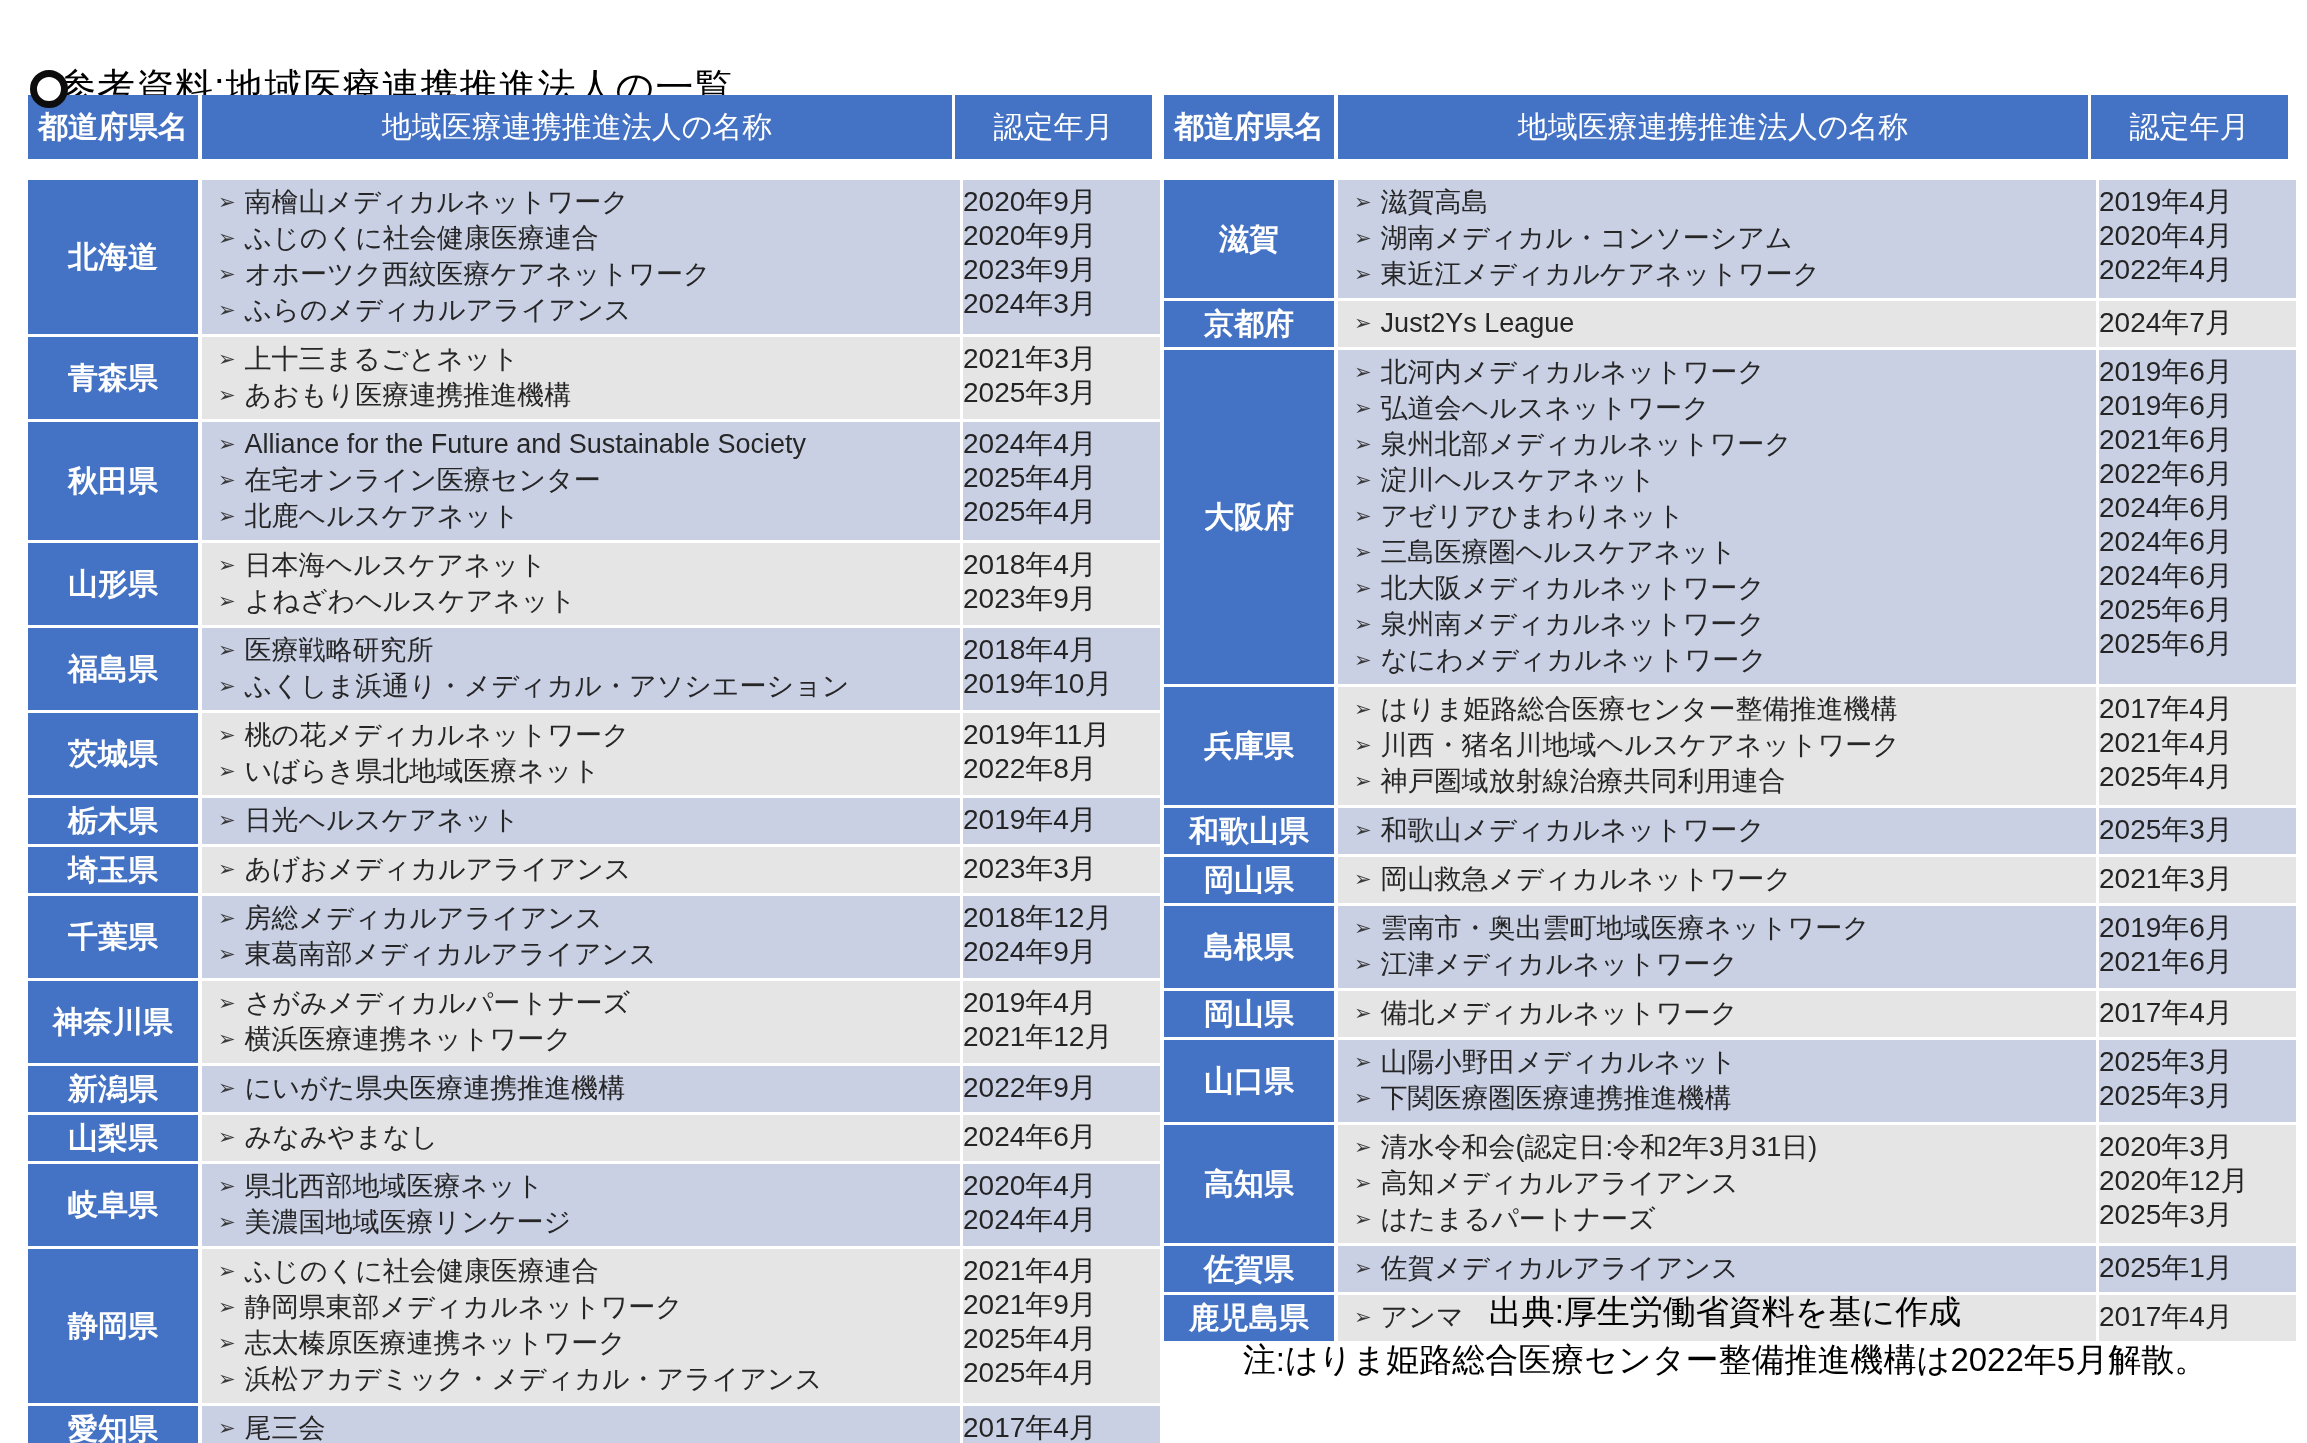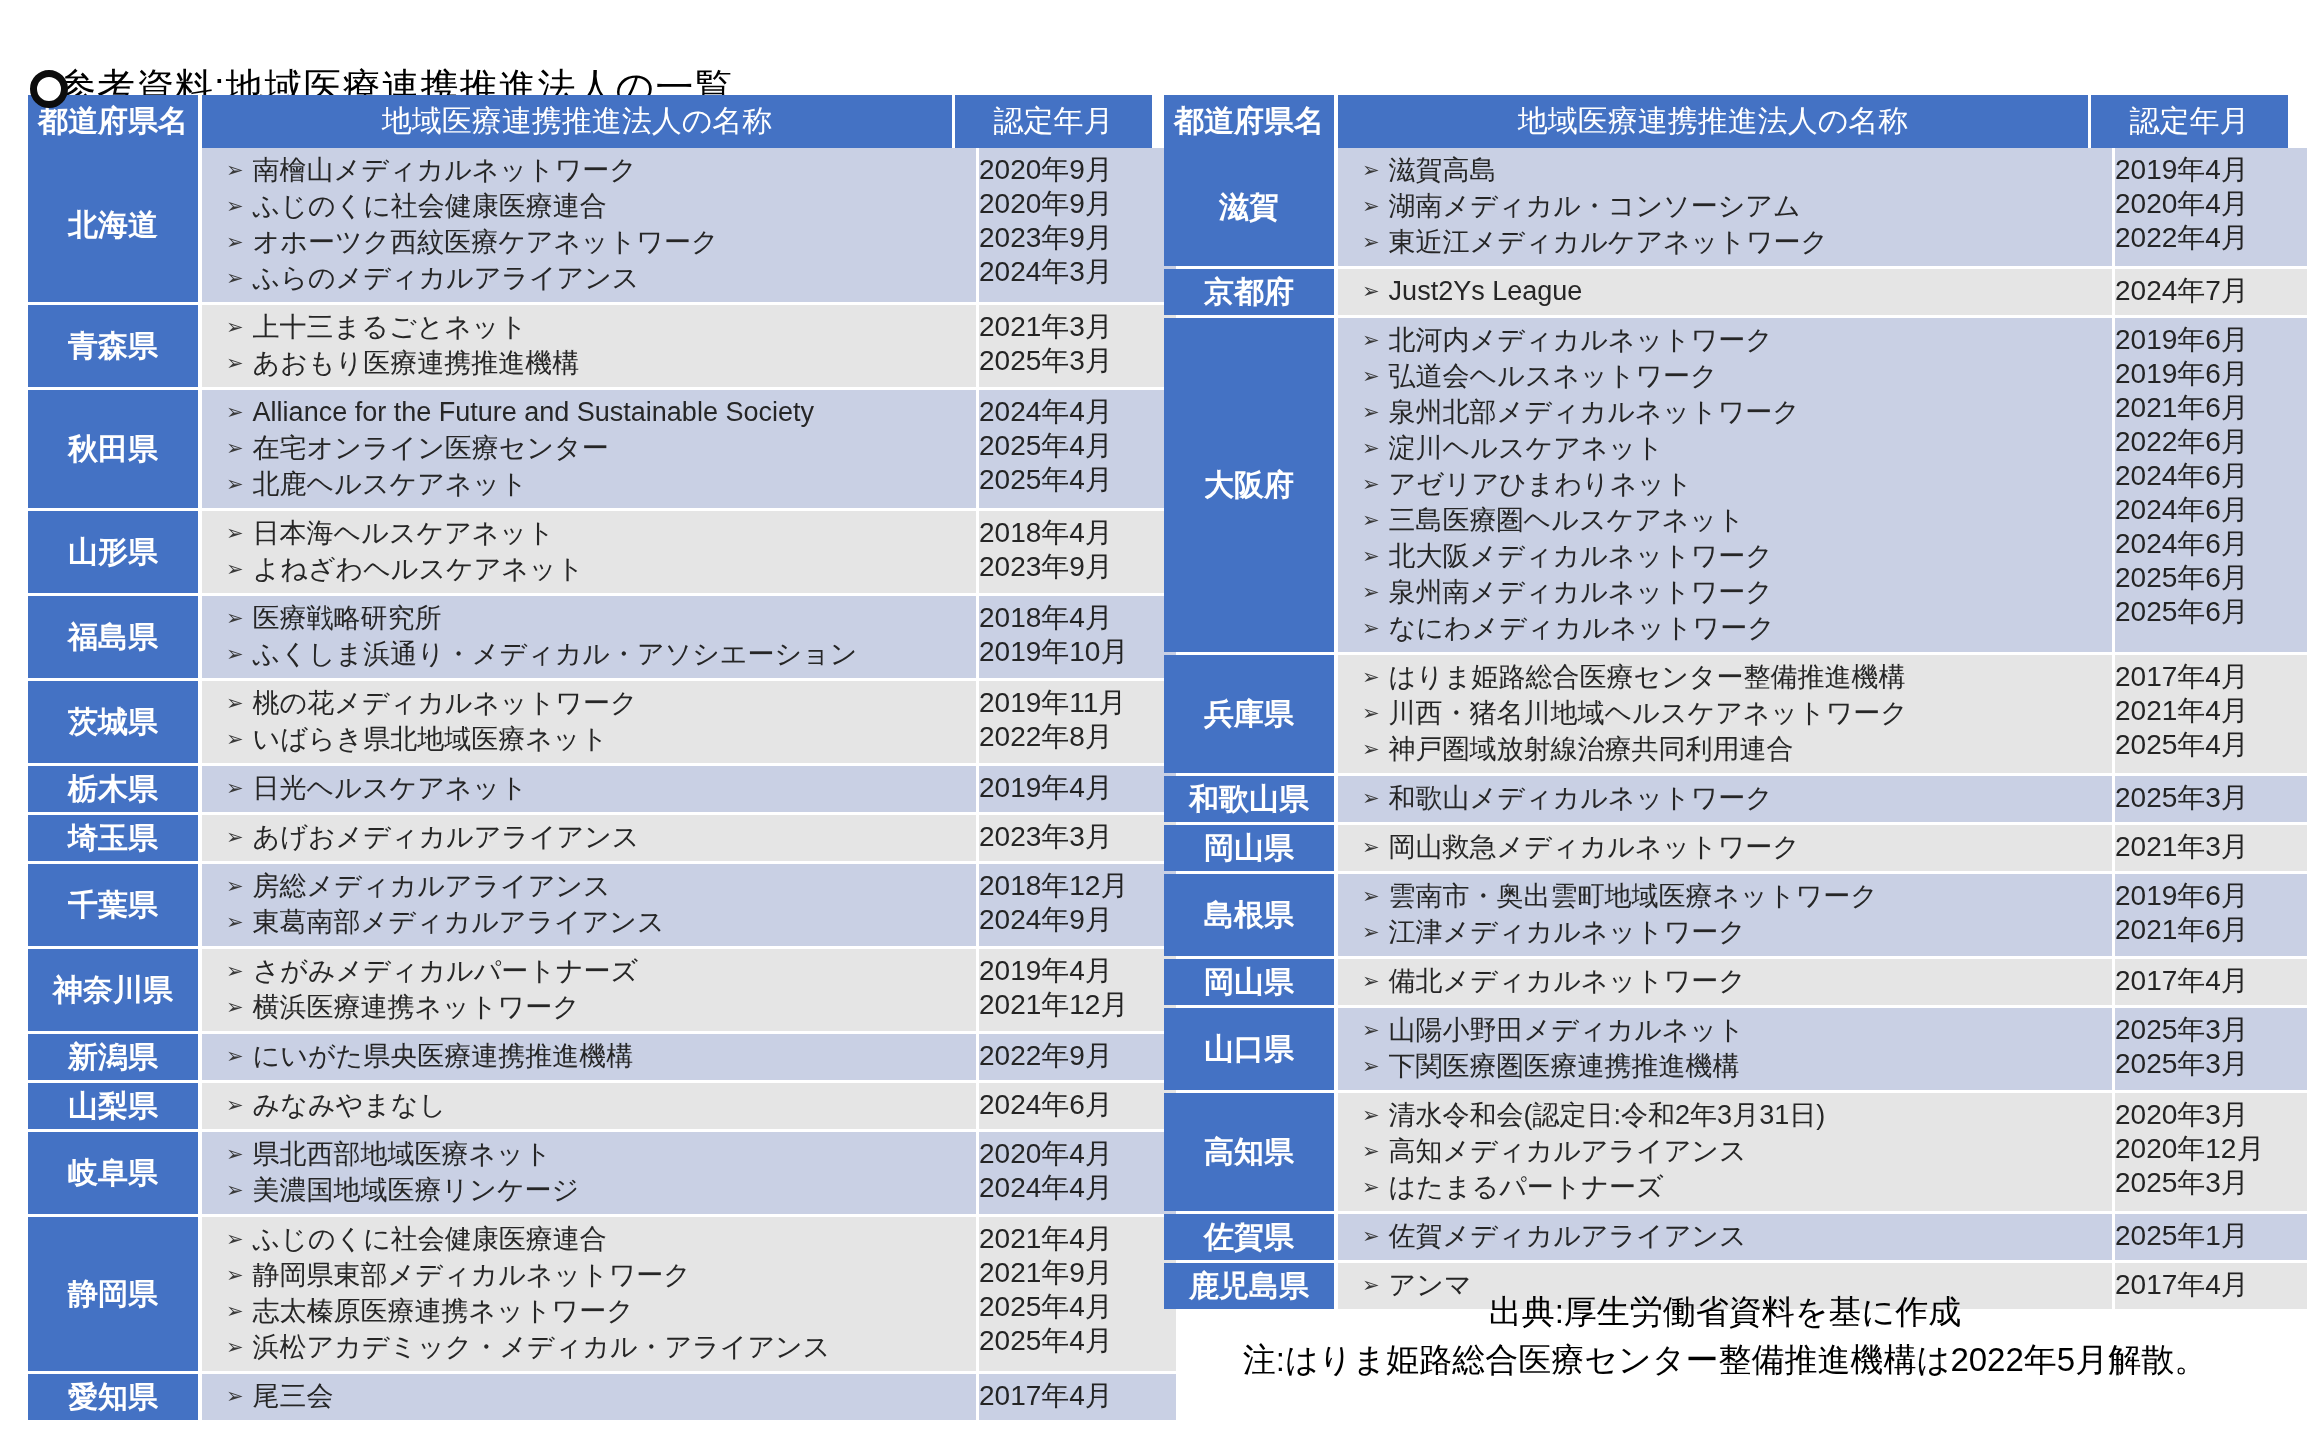--- a/index.html
+++ b/index.html
@@ -15,27 +15,27 @@
     position:relative;z-index:2;
   }
   .title-text{font-size:38px;font-weight:500;color:#000;letter-spacing:1px;white-space:nowrap;}
   
   .tbl{position:absolute;top:95px;width:1124px;}
   .tbl-left{left:28px;}
   .tbl-right{left:1164px;}
   .trow{display:flex;align-items:stretch;margin-bottom:3px;}
   .cell-pref{width:170px;margin-right:4px;flex:none;
     display:flex;align-items:center;justify-content:center;}
-  .cell-name{width:750px;margin-right:3px;flex:none;padding:5px 12px;}
+  .cell-name{width:750px;margin-right:3px;flex:none;padding:5px 4px;}
   .cell-date{width:197px;flex:none;padding:5px 0;text-align:left;}
   .thead .cell-pref,.thead .cell-name,.thead .cell-date{
     background:#4472C4;color:#fff;font-weight:normal;font-size:30px;
     display:flex;align-items:center;justify-content:center;padding:0;
   }
-  .thead{height:53px;margin-bottom:0;}
+  .thead{height:64px;margin-bottom:21px;}
   .band-dark .cell-name,.band-dark .cell-date{background:#C9D0E4;}
   .band-light .cell-name,.band-light .cell-date{background:#e5e5e5;}
   .trow .cell-pref{background:#4472C4;color:#fff;font-weight:bold;font-size:30px;}
   .nline{line-height:34px;font-size:27px;white-space:nowrap;padding-left:12px;color:#262626;}
   .bullet{font-size:21px;margin-right:9px;color:#3a3a3a;position:relative;top:-2px;}
   .dline{line-height:34px;font-size:28px;color:#242424;white-space:nowrap;}
   
   .footer{position:absolute;left:1150px;width:1150px;top:1288px;text-align:center;}
   .footer div{font-size:33px;line-height:48px;color:#000;white-space:nowrap;}
 </style>

